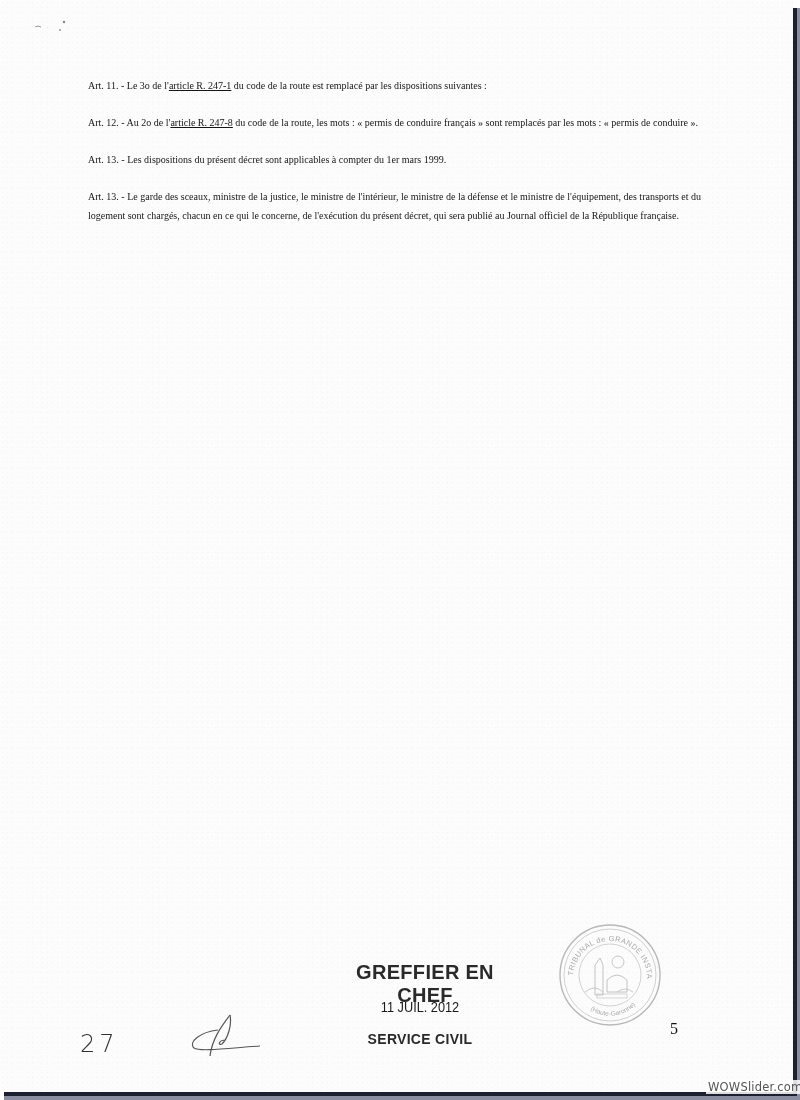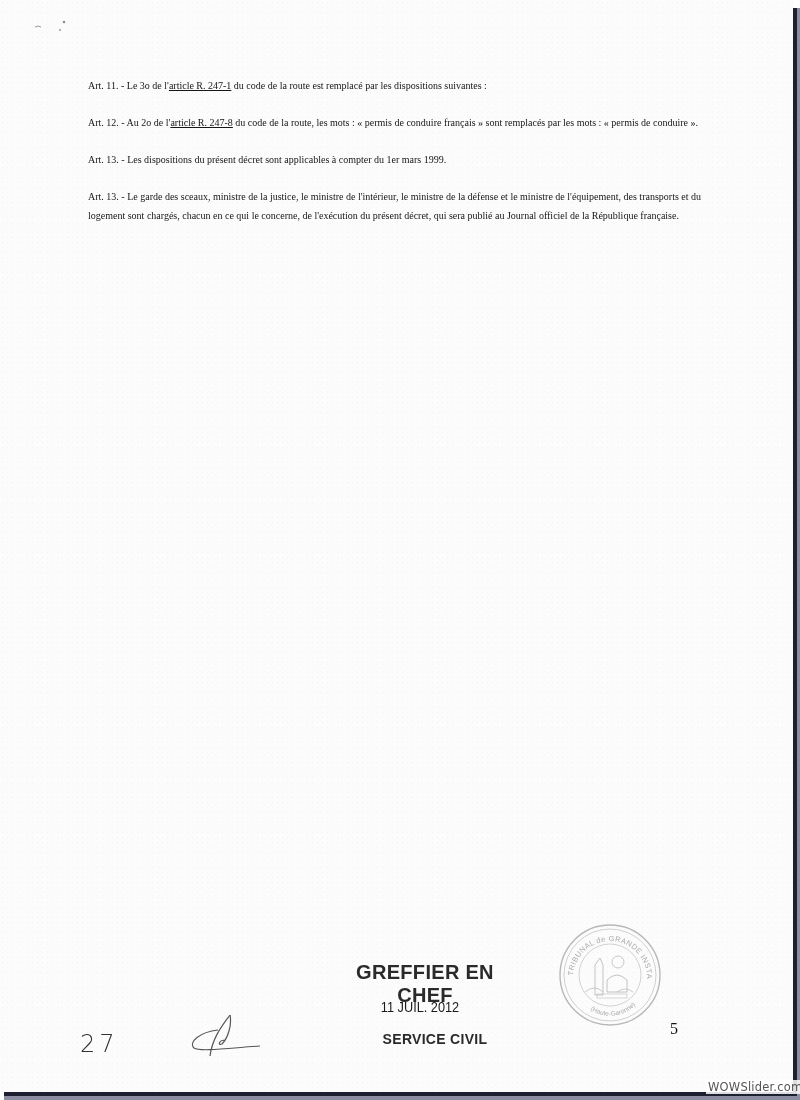--- a/index.html
+++ b/index.html
@@ -41,21 +41,21 @@
   .u { text-decoration: underline; }
   .scribble {
     position: absolute; left: 20px; top: 5px; width: 60px; height: 30px;
   }
   .stamp-text {
     position: absolute; font-family: "Liberation Sans", sans-serif;
     font-weight: bold; color: #2a2a2a; text-align: center;
   }
   .greffier { left: 345px; top: 961px; width: 160px; font-size: 20px; letter-spacing: 0.3px; }
   .stampdate { left: 360px; top: 998px; width: 120px; font-size: 15px; font-weight: normal; transform: scaleX(0.85); color: #1a1a1a; }
-  .service { left: 360px; top: 1031px; width: 120px; font-size: 14px; letter-spacing: 0.3px; margin-left: 15px; }
+  .service { left: 360px; top: 1031px; width: 120px; font-size: 14px; letter-spacing: 0.3px; }
   .page-number {
     position: absolute; left: 670px; top: 1020px;
     font-family: "Liberation Serif", serif; font-size: 16px; color: #111;
   }
   .handwritten-number {
     position: absolute; left: 80px; top: 1030px;
     font-family: "DejaVu Sans", sans-serif; font-size: 24px; font-weight: 200;
     color: #333; letter-spacing: 4px; text-align: right;
   }
   .signature { position: absolute; left: 160px; top: 1010px; width: 100px; height: 50px; }

